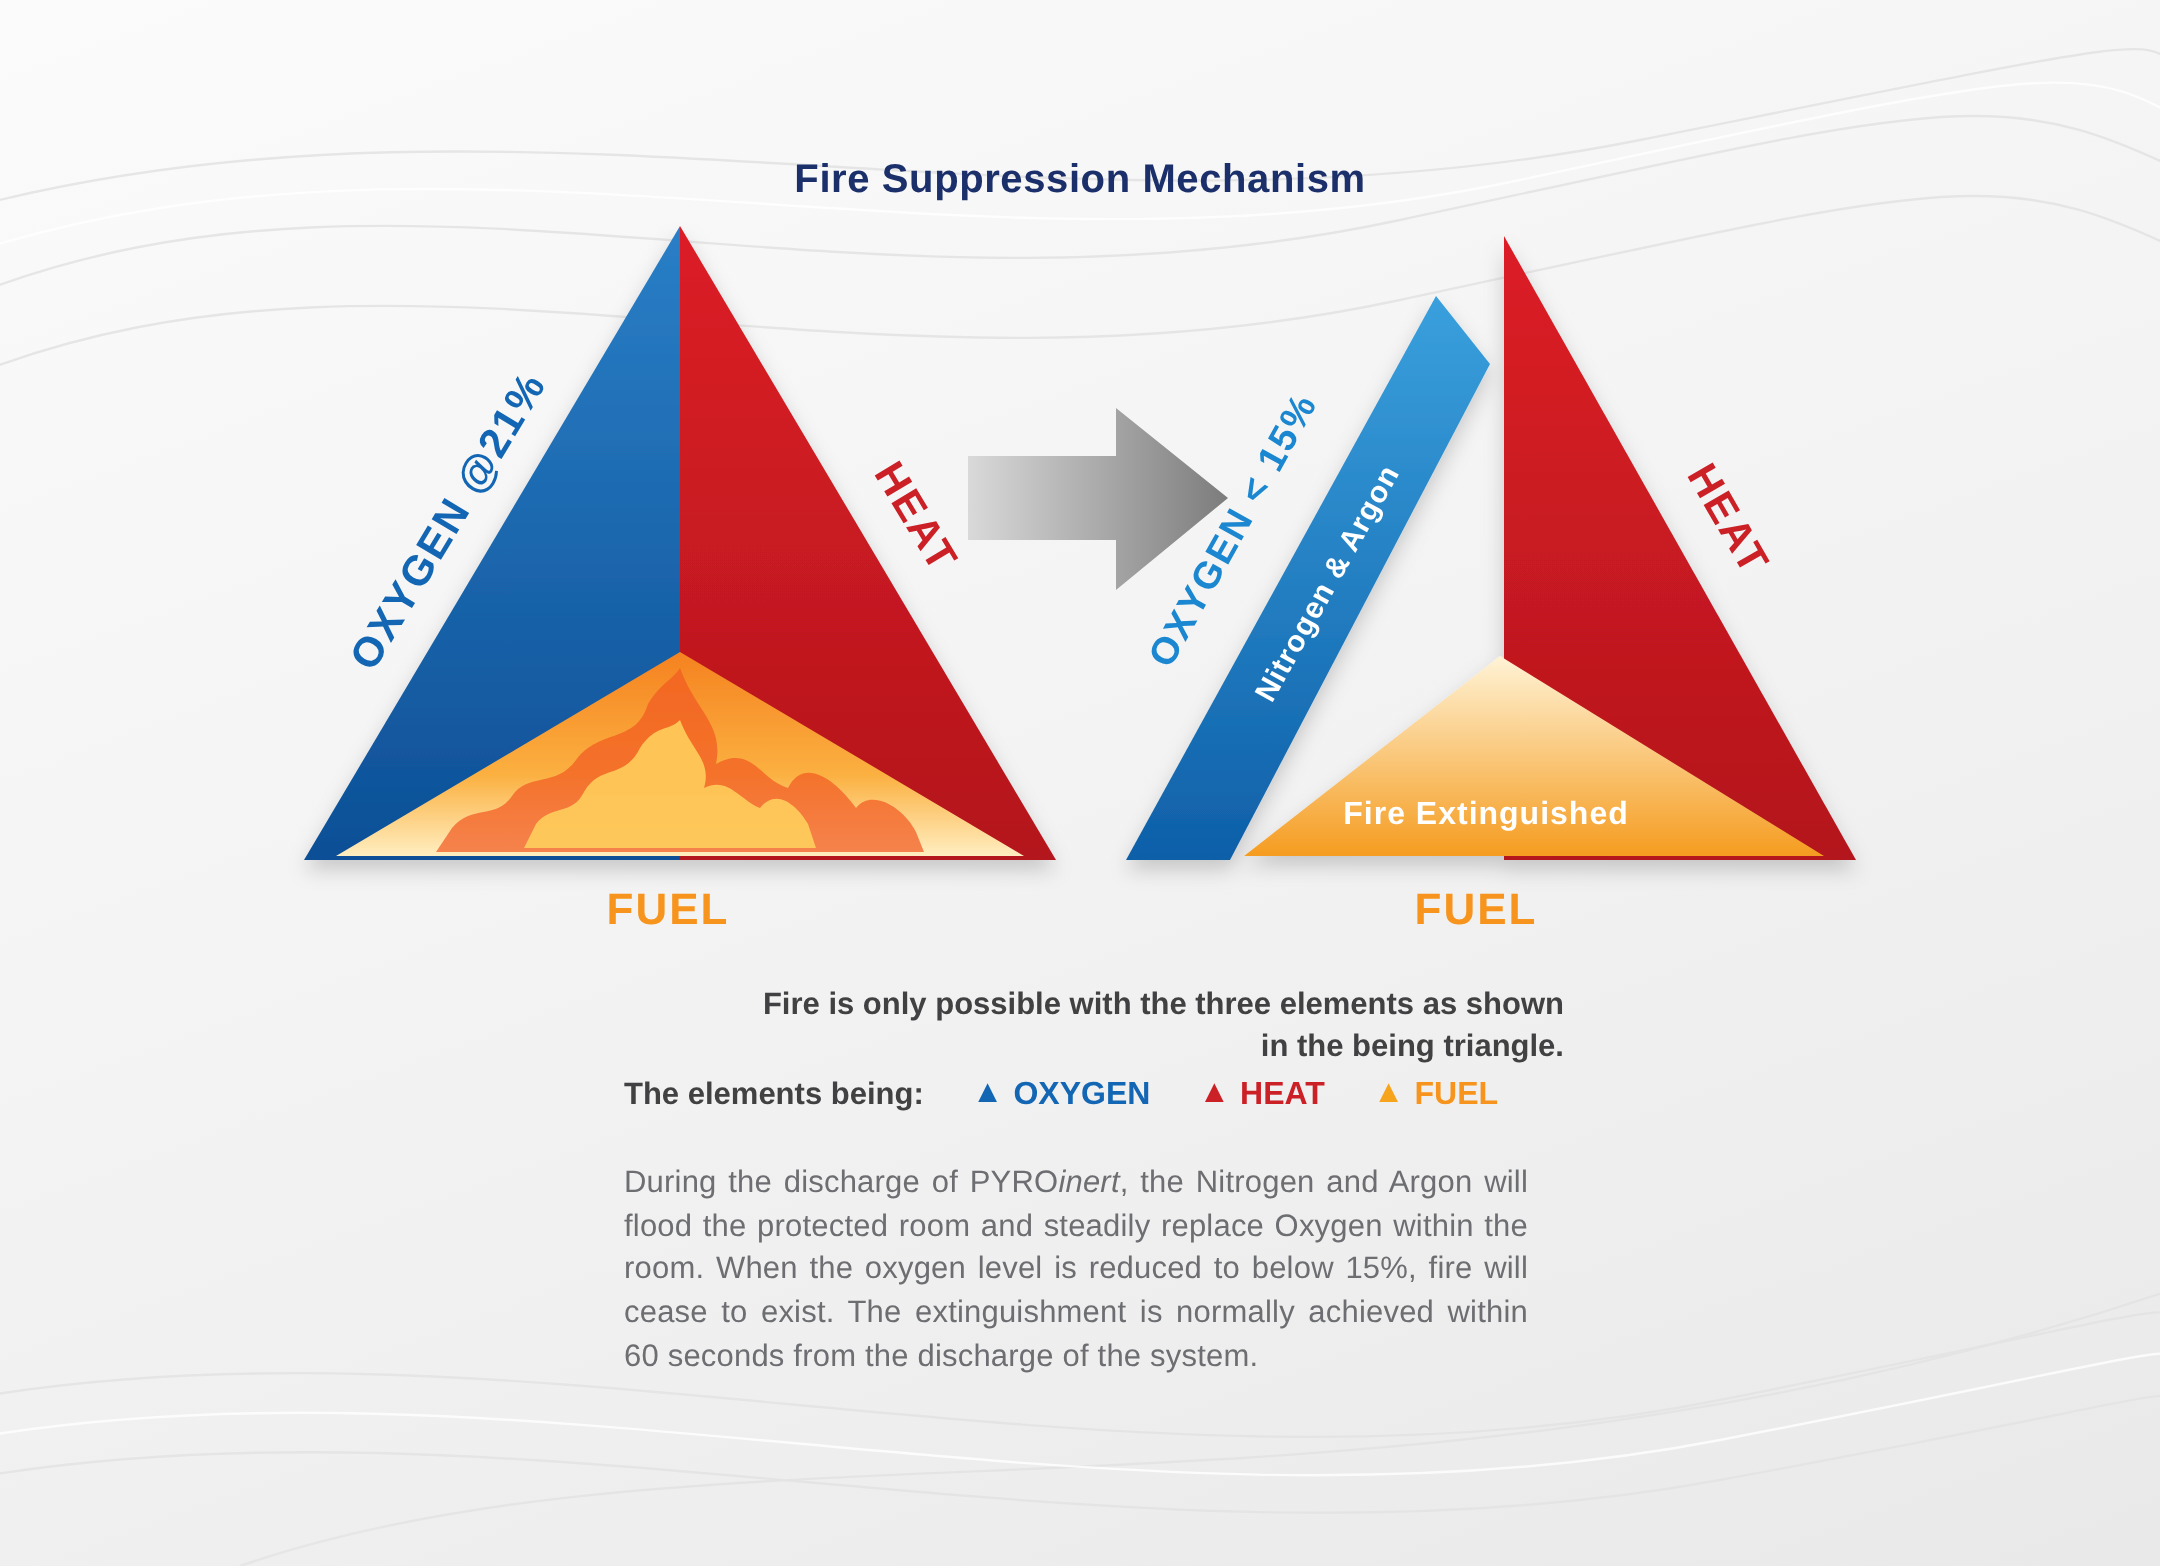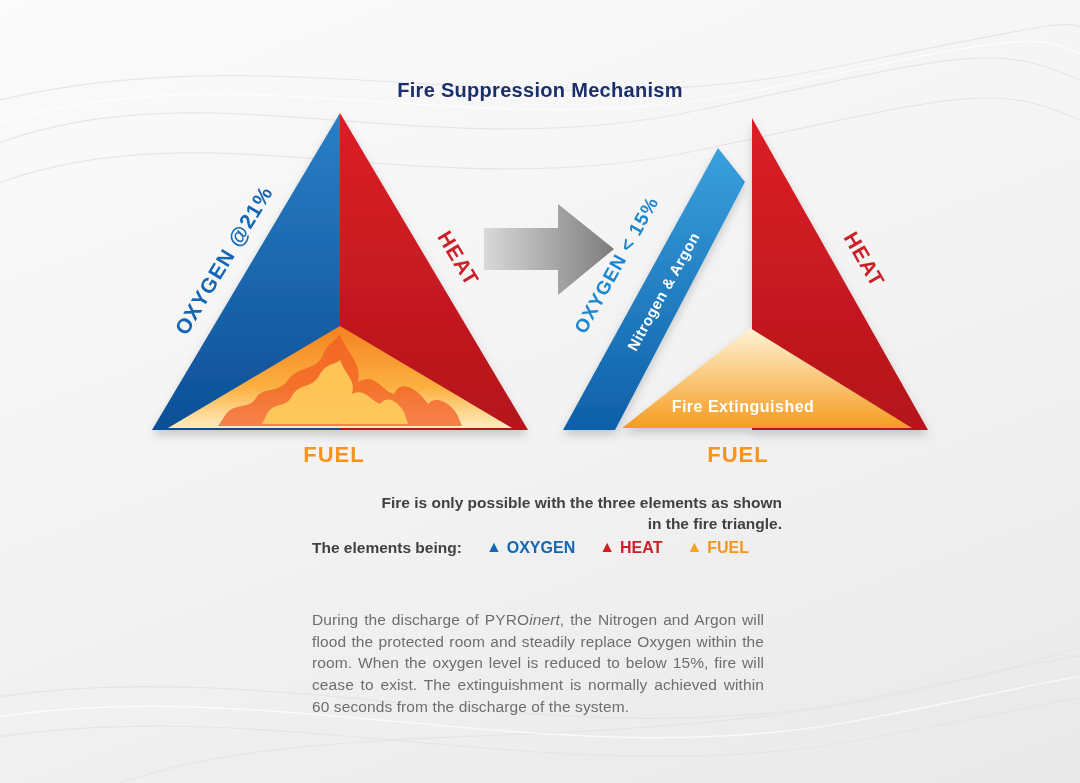--- a/index.html
+++ b/index.html
@@ -24,21 +24,20 @@
   }
   .legend-item{display:flex;align-items:center;gap:5px;font-weight:bold;font-size:16px;}
   .tri{font-size:16px;line-height:1;transform:translateY(-1px);}
   .legend-oxygen{color:#1266b3;}
   .legend-heat{color:#cc2027;}
   .legend-fuel{color:#f7941d;}
   .body-paragraph{
     position:absolute;left:312px;top:581px;width:452px;
     font-size:15.5px;color:#6d6e71;line-height:1.4;text-align:justify;
     letter-spacing:.1px;
-    margin-top:28px;
   }
   svg text{font-family:"Liberation Sans",sans-serif;}
 </style>
 </head>
 <body>
 
 <div class="stage">
 
   <svg class="bg-decor" width="1080" height="783" viewBox="0 0 1080 783">
     <g fill="none" stroke="#e4e4e4" stroke-width="1.2" opacity="0.9">
@@ -109,21 +108,21 @@
     </g>
     <text transform="translate(622,268) rotate(-61)" text-anchor="middle" font-size="19" font-weight="bold" fill="#1b87d0" letter-spacing="1">OXYGEN &lt; 15%</text>
     <text transform="translate(668,294) rotate(-61)" text-anchor="middle" font-size="15" font-weight="bold" fill="#ffffff" letter-spacing=".5">Nitrogen &amp; Argon</text>
     <text transform="translate(858,263) rotate(60)" text-anchor="middle" font-size="21" font-weight="bold" fill="#cc2027" letter-spacing="1">HEAT</text>
     <text x="743" y="412" text-anchor="middle" font-size="16" font-weight="bold" fill="#ffffff" letter-spacing=".5">Fire Extinguished</text>
     <text x="738" y="462" text-anchor="middle" font-size="22" font-weight="bold" fill="#f7941d" letter-spacing="1">FUEL</text>
   </svg>
 
   <div class="intro">
     <div>Fire is only possible with the three elements as shown</div>
-    <div>in the fire triangle.</div>
+    <div>in the being triangle.</div>
   </div>
 
   <div class="elements-row">
     <span>The elements being:</span>
     <span class="legend-item legend-oxygen">
       <span class="tri" style="color:#1266b3;">▲</span>
       <span>OXYGEN</span>
     </span>
     <span class="legend-item legend-heat">
       <span class="tri" style="color:#cc2027;">▲</span>

